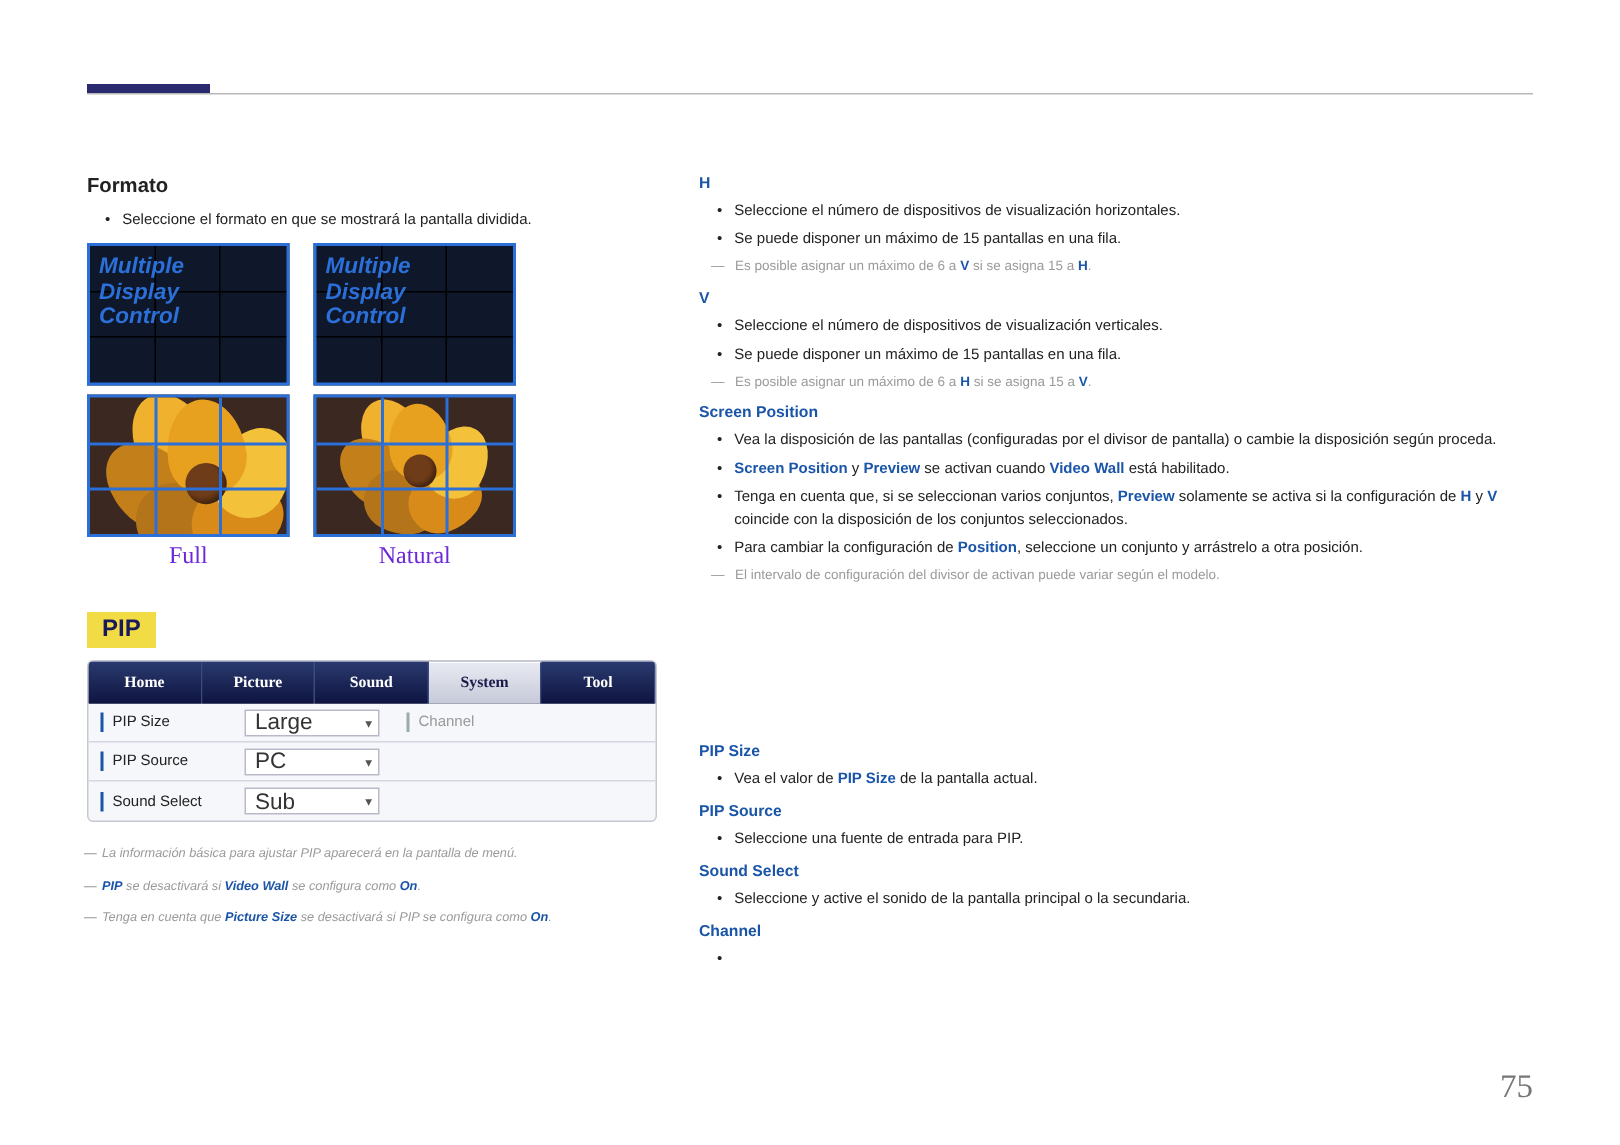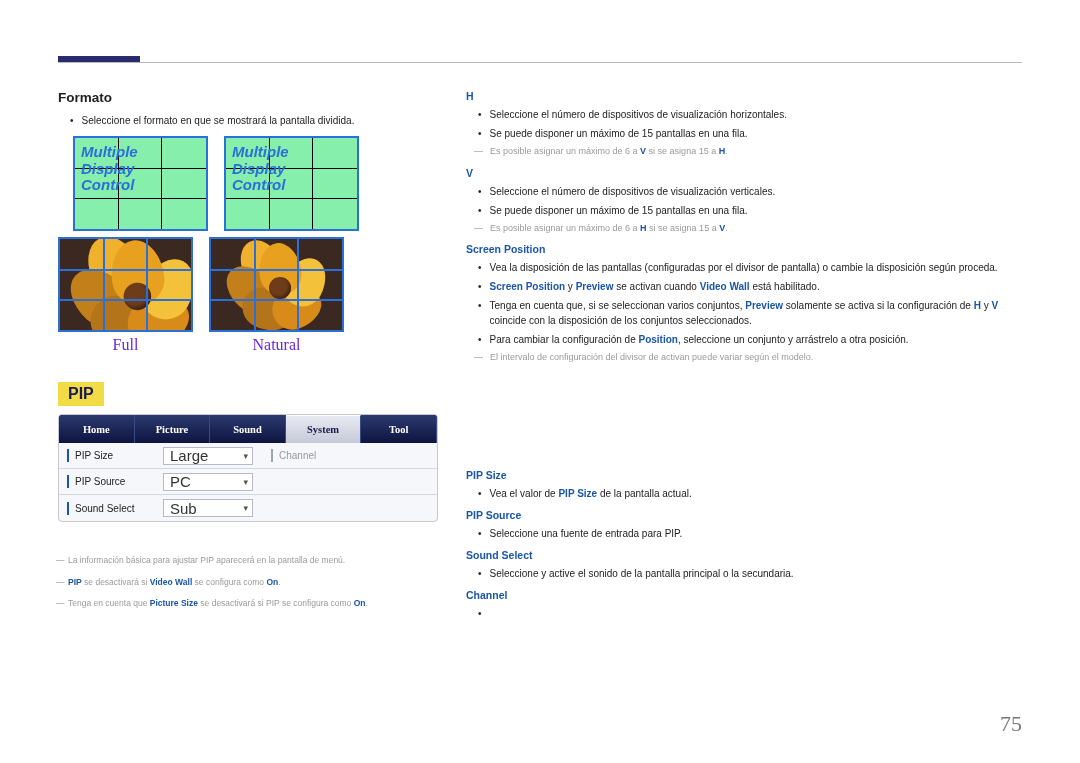--- a/index.html
+++ b/index.html
@@ -5,21 +5,21 @@
   * { box-sizing: border-box; margin: 0; padding: 0; }
   body {
     font-family: Arial, Helvetica, sans-serif;
     background: #fff;
     width: 1080px;
     height: 763px;
     position: relative;
     color: #333;
   }
   .page {
-    padding: 50px 58px 30px 58px;
+    padding: 76px 58px 30px 58px;
   }
   .top-rule {
     position: absolute;
     top: 62px;
     left: 58px;
     right: 58px;
     height: 1px;
     background: #b8b8b8;
   }
   .top-accent {
@@ -80,25 +80,24 @@
   .grid-imgs {
     display: flex;
     gap: 16px;
     margin-top: 8px;
   }
   .img-col { width: 135px; text-align: center; }
   .mdc-box {
     width: 135px;
     height: 95px;
     border: 2px solid #2b6fd8;
-    background: #86efac;
+    background: #0f172a;
     position: relative;
     margin-bottom: 6px;
     overflow: hidden;
-    margin-left: 15px;
   }
   .mdc-grid-v1, .mdc-grid-v2 {
     position: absolute; top:0; bottom:0; width:1px; background:#000;
   }
   .mdc-grid-h1, .mdc-grid-h2 {
     position: absolute; left:0; right:0; height:1px; background:#000;
   }
   .mdc-grid-v1 { left: 33%; } .mdc-grid-v2 { left: 66%; }
   .mdc-grid-h1 { top: 33%; } .mdc-grid-h2 { top: 66%; }
   .mdc-text {
@@ -187,21 +186,21 @@
   .menu-row .bar { width:2px;height:13px;background:#1a55a8;margin-right:6px; }
   .menu-row .lbl { width: 88px; }
   .menu-row .dd {
     width: 90px; height:18px; background:#fff; border:1px solid #b8b8c8;
     display:flex;align-items:center;padding:0 6px;font-size:15px;color:#333;
     position:relative;
   }
   .menu-row .dd::after { content:"▾"; position:absolute; right:4px; color:#555; font-size:9px; }
   .menu-row .xtra-bar { width:2px;height:13px;background:#9aa;margin:0 6px 0 18px; }
   .menu-row .xtra-lbl { color:#999; font-size:10px; }
-  .left-notes { margin-top: 32px; }
+  .left-notes { margin-top: 14px; font-style: italic; }
   .left-note {
     font-size: 8.5px;
     color:#9a9a9a;
     margin-left: 10px;
     position:relative;
     line-height:1.6;
     margin-bottom: 8px;
   }
   .left-note::before {
     content:"―";

